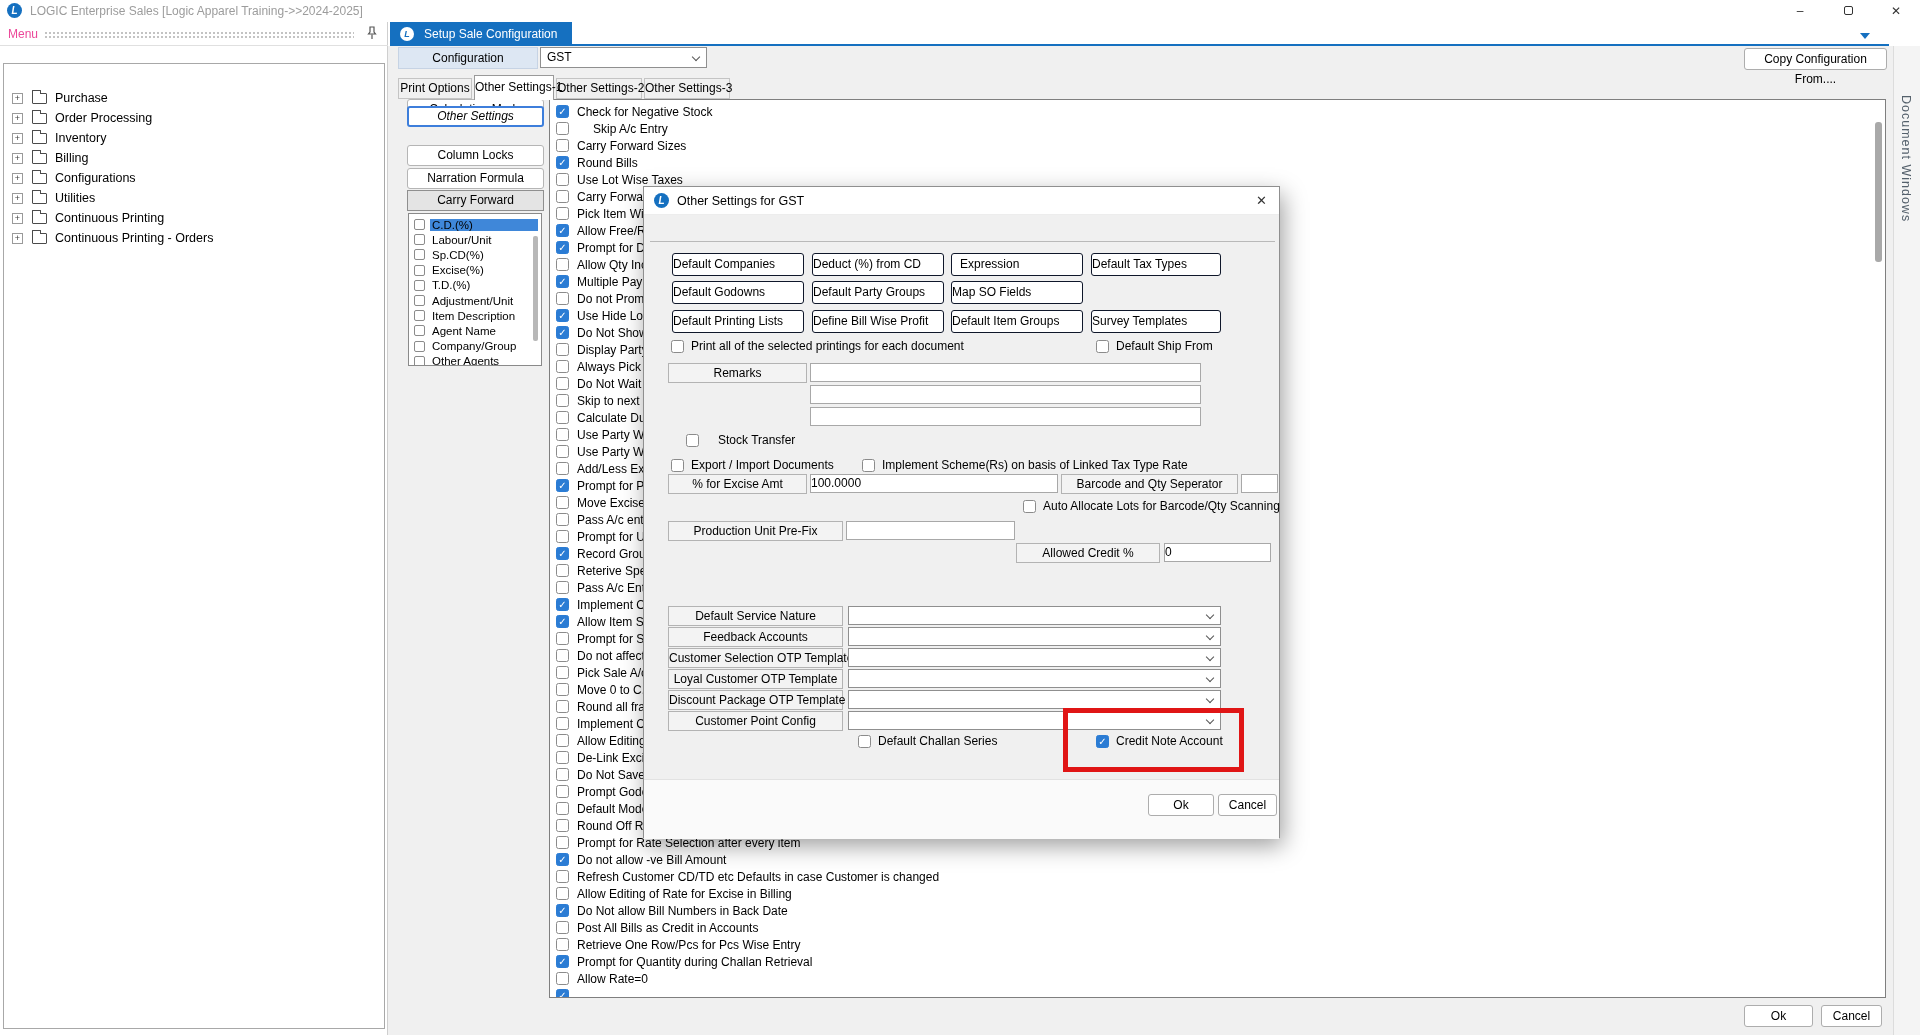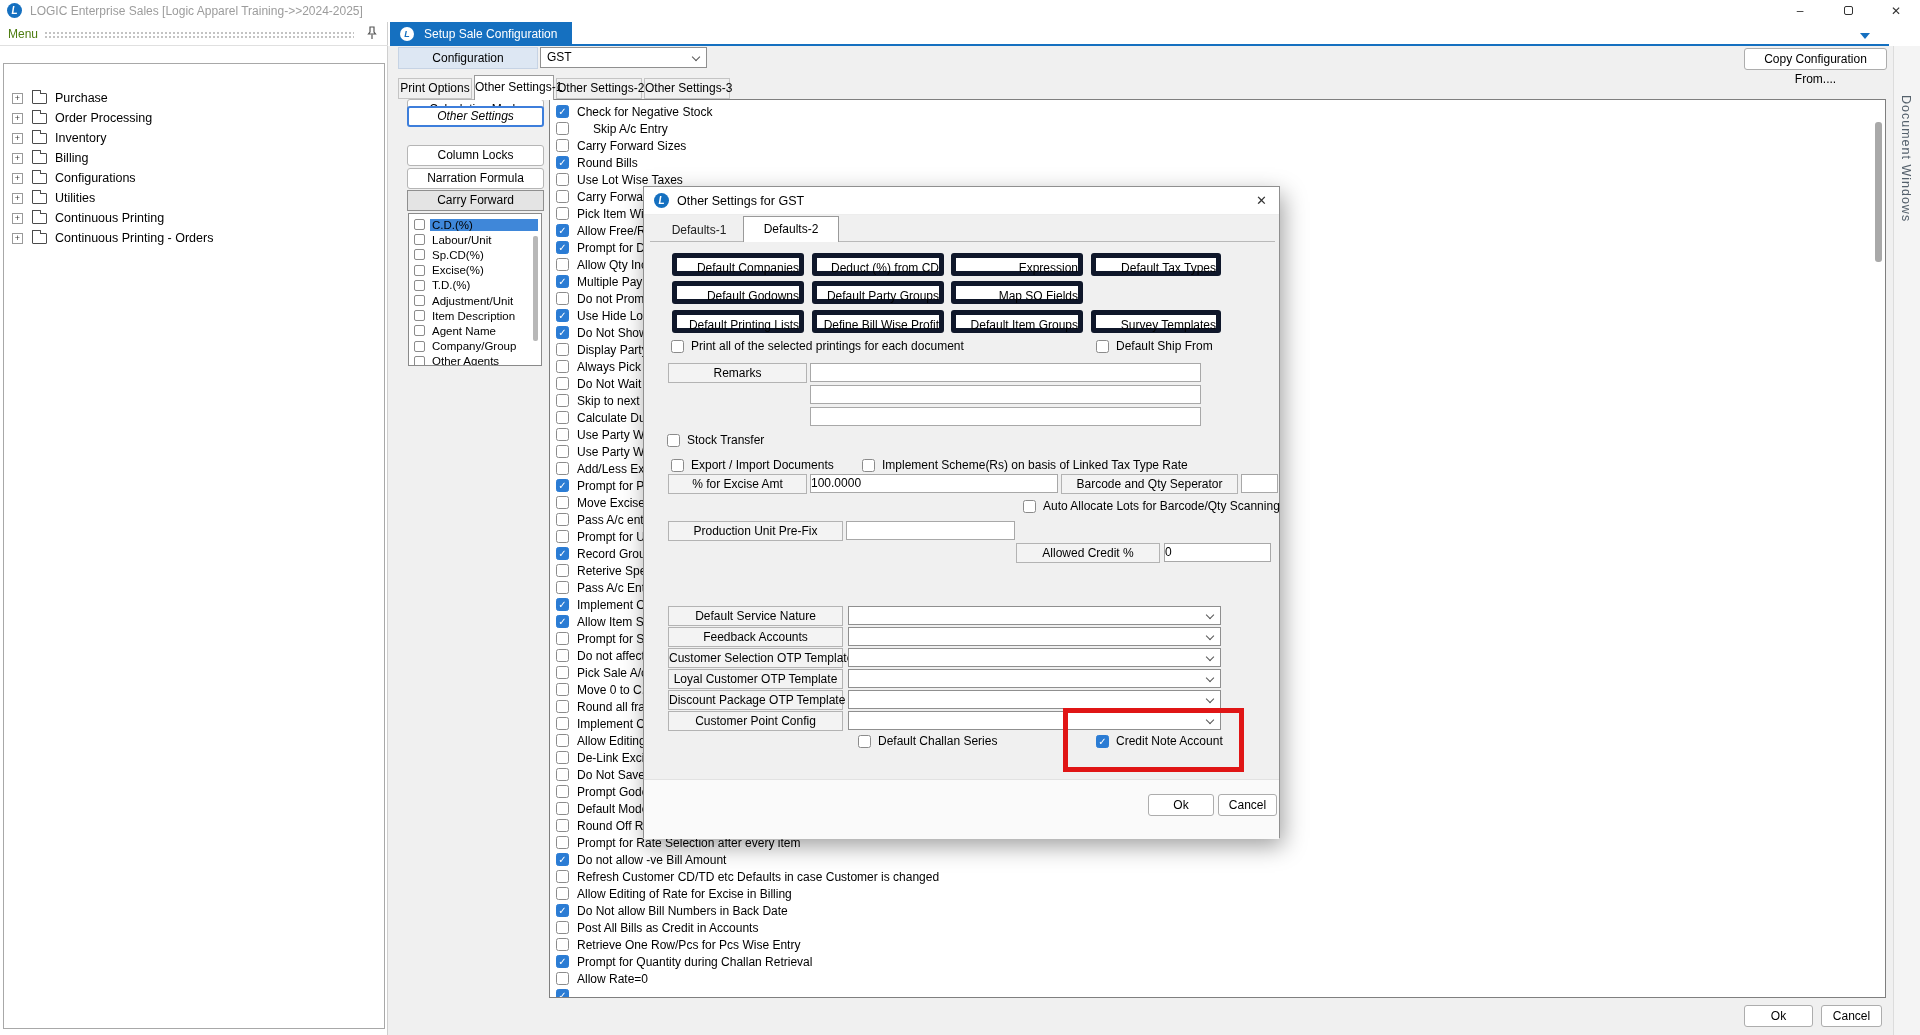--- a/index.html
+++ b/index.html
@@ -11,21 +11,21 @@
   
   .titlebar { position:absolute; left:0; top:0; width:1920px; height:22px; background:#fff; }
   .logo-circle { position:absolute; left:7px; top:3px; width:15px; height:15px; border-radius:50%;
     background:#1570c0; color:#fff; font-weight:bold; font-size:10px; line-height:15px; text-align:center; font-style:italic;}
   .app-title { position:absolute; left:30px; top:4px; color:#9c9c9c; font-size:12px; white-space:nowrap; }
   .winbtn { position:absolute; top:0; width:40px; height:22px; text-align:center; line-height:22px; color:#333; font-size:12px; cursor:default; }
   .maxbox { display:inline-block; width:9px; height:9px; border:1px solid #333; border-radius:2px; margin-top:6px; }
   
   .menu-panel { position:absolute; left:0; top:22px; width:388px; height:1013px; background:#fff; border-right:1px solid #cfcfcf; }
   .menu-header { position:absolute; left:0; top:0; width:388px; height:24px; border-bottom:1px solid #e0e0e0; }
-  .menu-title { position:absolute; left:8px; top:5px; color:#4d7c0f; }
+  .menu-title { position:absolute; left:8px; top:5px; color:#ec4899; }
   .menu-dots { position:absolute; left:44px; right:34px; top:9px; height:8px;
     background-image:radial-gradient(#c3c3c3 1px, transparent 1.2px); background-size:4px 4px; }
   .pin-icon { position:absolute; right:10px; top:4px; width:12px; height:14px; }
   .tree-box { position:absolute; left:3px; top:41px; width:382px; height:966px; border:1px solid #a8a8a8; background:#fff; }
   .tree-item { position:absolute; left:0; width:100%; height:20px; display:flex; align-items:center; }
   .expander { margin-left:8px; width:11px; height:11px; border:1px solid #9a9a9a; background:#fff;
     font-size:9px; line-height:9px; text-align:center; color:#444; flex:none; }
   .folder { margin-left:9px; width:15px; height:11px; border:1px solid #4a4a4a; border-radius:1px; background:#fff; position:relative; flex:none; }
   .folder::before { content:""; position:absolute; top:-4px; left:-1px; width:7px; height:3px;
     border:1px solid #4a4a4a; border-bottom:none; border-radius:1px 1px 0 0; background:#fff; }
@@ -84,22 +84,22 @@
   .dlg-logo { position:absolute; left:10px; top:6px; width:15px; height:15px; border-radius:50%; background:#1570c0;
     color:#fff; font-weight:bold; font-size:10px; line-height:15px; text-align:center; font-style:italic; }
   .dlg-title { position:absolute; left:33px; top:7px; font-size:12.5px; }
   .dlg-close { position:absolute; right:12px; top:6px; color:#333; font-size:13px; }
   .dlg-tabstrip { position:absolute; left:0; top:28px; width:100%; height:26px; background:#f0f0f0; }
   .dlg-tab { position:absolute; text-align:center; white-space:nowrap; }
   .dlg-tab.inactive { left:13px; top:4px; width:84px; height:22px; line-height:22px; color:#222; }
   .dlg-tab.active { left:99px; top:1px; width:96px; height:26px; line-height:24px; background:#fff;
     border:1px solid #9a9a9a; border-bottom:none; z-index:2; }
   .dlg-tabline { position:absolute; left:6px; top:54px; width:625px; border-top:1px solid #b9b9b9; }
-  .grid-btn { position:absolute; height:23px; background:#fff; border:5px solid #0f172a; border-radius:3px;
-    text-align:right; line-height:21px; white-space:nowrap; font-size:12px; }
+  .grid-btn { position:absolute; height:23px; background:#fff; border:1px solid #0f172a; border-radius:3px;
+    text-align:left; line-height:21px; white-space:nowrap; font-size:12px; }
   .dlg-check { position:absolute; display:flex; align-items:center; white-space:nowrap; }
   .dlg-check .lbl { margin-left:7px; }
   .fld-label { position:absolute; background:#f3f3f3; border:1px solid #b3b3b3; text-align:center;
     height:20px; line-height:18px; white-space:nowrap; font-size:12px; }
   .tinput { position:absolute; background:#fff; border:1px solid #a8a8a8; height:19px; line-height:17px; padding:0 0; font-size:12px; }
   .combo { position:absolute; background:#fff; border:1px solid #8f8f8f; height:19px; }
   .red-box { position:absolute; left:419px; top:521px; width:181px; height:64px; border:5px solid #e01515; z-index:30; }
   .dlg-bottom { position:absolute; left:0; top:592px; width:100%; height:60px; background:#fafafa; border-top:1px solid #e2e2e2; }
   .btn { position:absolute; background:#fff; border:1px solid #adadad; border-radius:3px; text-align:center; height:22px; line-height:20px; }
 </style>
@@ -462,24 +462,20 @@
         <span class="set-label"></span>
       </div>
     </div>
 
   <div class="dialog">
     <div class="dlg-titlebar">
       <span class="dlg-logo">L</span>
       <span class="dlg-title">Other Settings for GST</span>
       <span class="dlg-close">✕</span>
     </div>
-    <div class="dlg-tabstrip">
-      <div class="dlg-tab inactive">Defaults-1</div>
-      <div class="dlg-tab active">Defaults-2</div>
-    </div>
     <div class="dlg-tabline"></div>
 
     <div id="dlg-grid">
         <div class="grid-btn" style="left: 28px; top: 66px; width: 132px;">Default Companies</div>
         <div class="grid-btn" style="left: 168px; top: 66px; width: 132px;">Deduct (%) from CD</div>
         <div class="grid-btn" style="left: 307px; top: 66px; width: 132px; padding-left: 8px;">Expression</div>
         <div class="grid-btn" style="left: 447px; top: 66px; width: 130px;">Default Tax Types</div>
         <div class="grid-btn" style="left: 28px; top: 94px; width: 132px;">Default Godowns</div>
         <div class="grid-btn" style="left: 168px; top: 94px; width: 132px;">Default Party Groups</div>
         <div class="grid-btn" style="left: 307px; top: 94px; width: 132px;">Map SO Fields</div>
@@ -496,21 +492,21 @@
     <div class="dlg-check" style="left:452px; top:152px;">
       <span class="cb"></span>
       <span class="lbl">Default Ship From</span>
     </div>
 
     <div class="fld-label" style="left:24px; top:176px; width:139px;">Remarks</div>
     <div class="tinput" style="left:166px; top:176px; width:391px;"></div>
     <div class="tinput" style="left:166px; top:198px; width:391px;"></div>
     <div class="tinput" style="left:166px; top:220px; width:391px;"></div>
 
-    <div class="dlg-check" style="left:23px; top:246px;">
+    <div class="dlg-check" style="left:42px; top:246px;gap:12px;">
       <span class="cb"></span>
       <span class="lbl">Stock Transfer</span>
     </div>
     <div class="dlg-check" style="left:27px; top:271px;">
       <span class="cb"></span>
       <span class="lbl">Export / Import Documents</span>
     </div>
     <div class="dlg-check" style="left:218px; top:271px;">
       <span class="cb"></span>
       <span class="lbl">Implement Scheme(Rs) on basis of Linked Tax Type Rate</span>

